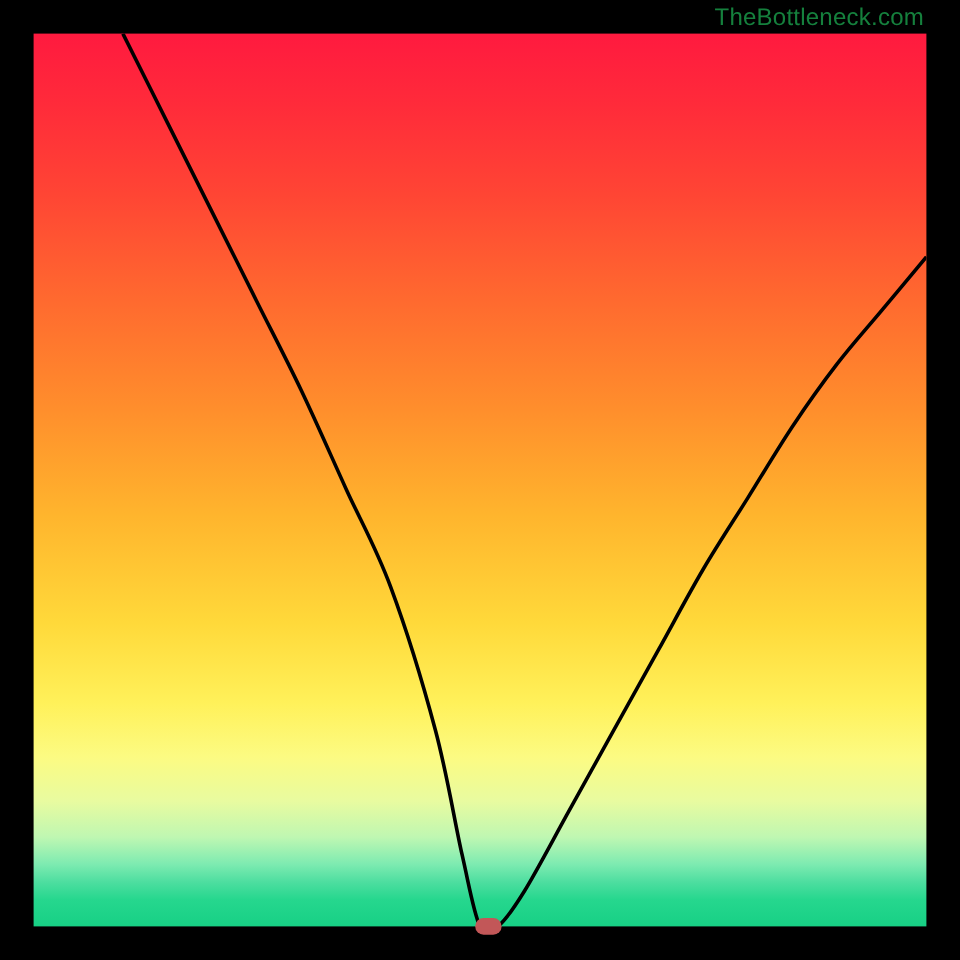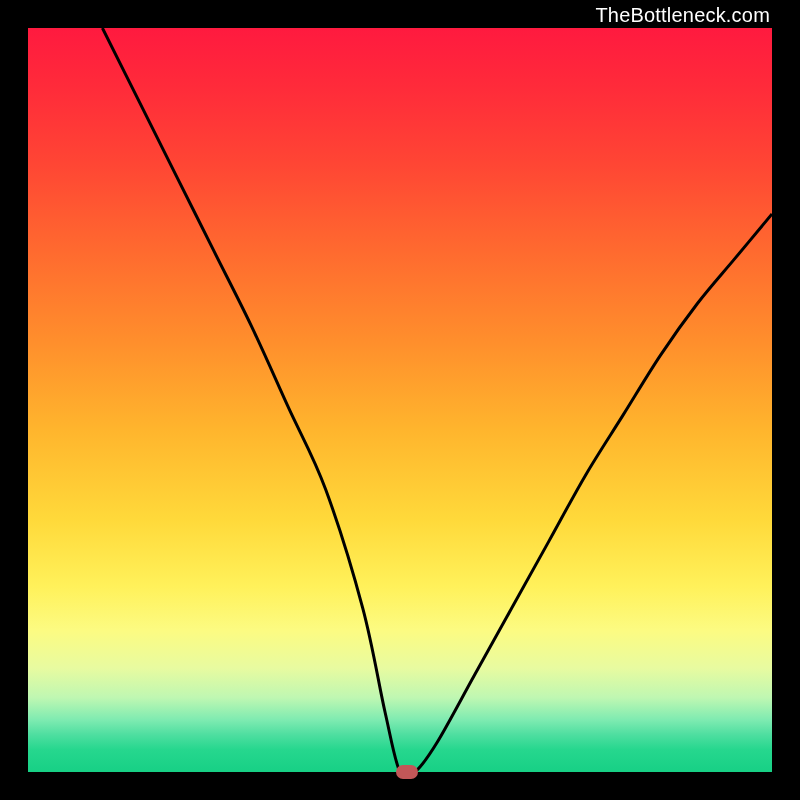--- a/index.html
+++ b/index.html
@@ -39,21 +39,21 @@
       #7eebb1 93%,
       #4edea0 95%,
       #26d78e 97%,
       #17d085 100%
     );
   }
   .watermark {
     position: absolute;
     top: 4px;
     right: 30px;
-    color: #ffffff;
+    color: #15803d;
     font-size: 20px;
     font-weight: 500;
     letter-spacing: 0.2px;
   }
   svg.curve {
     position: absolute;
     left: 0;
     top: 0;
     width: 744px;
     height: 744px;

